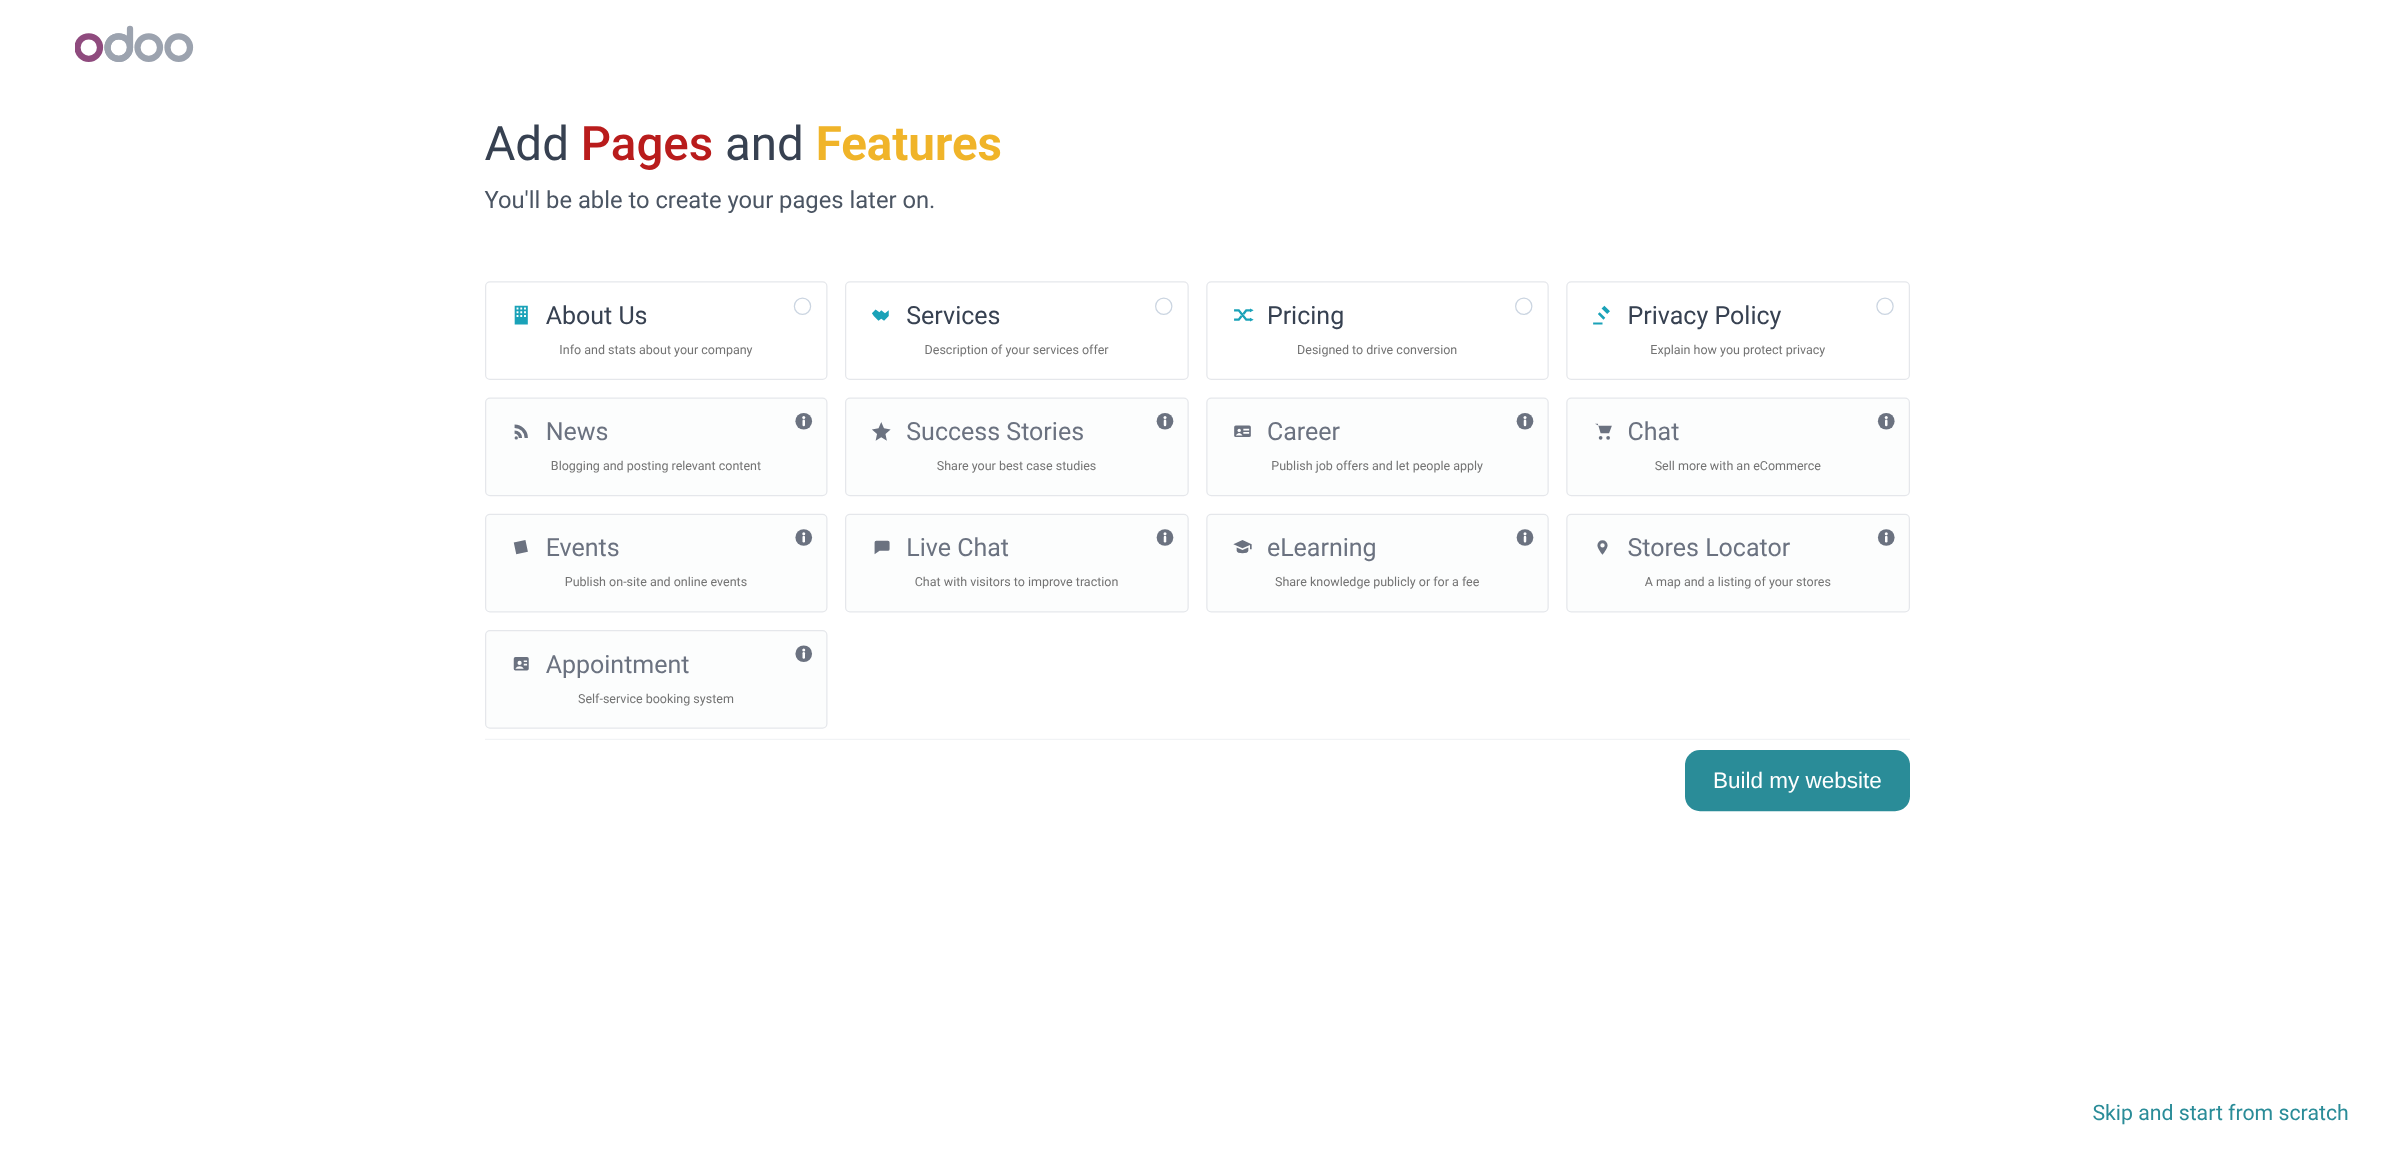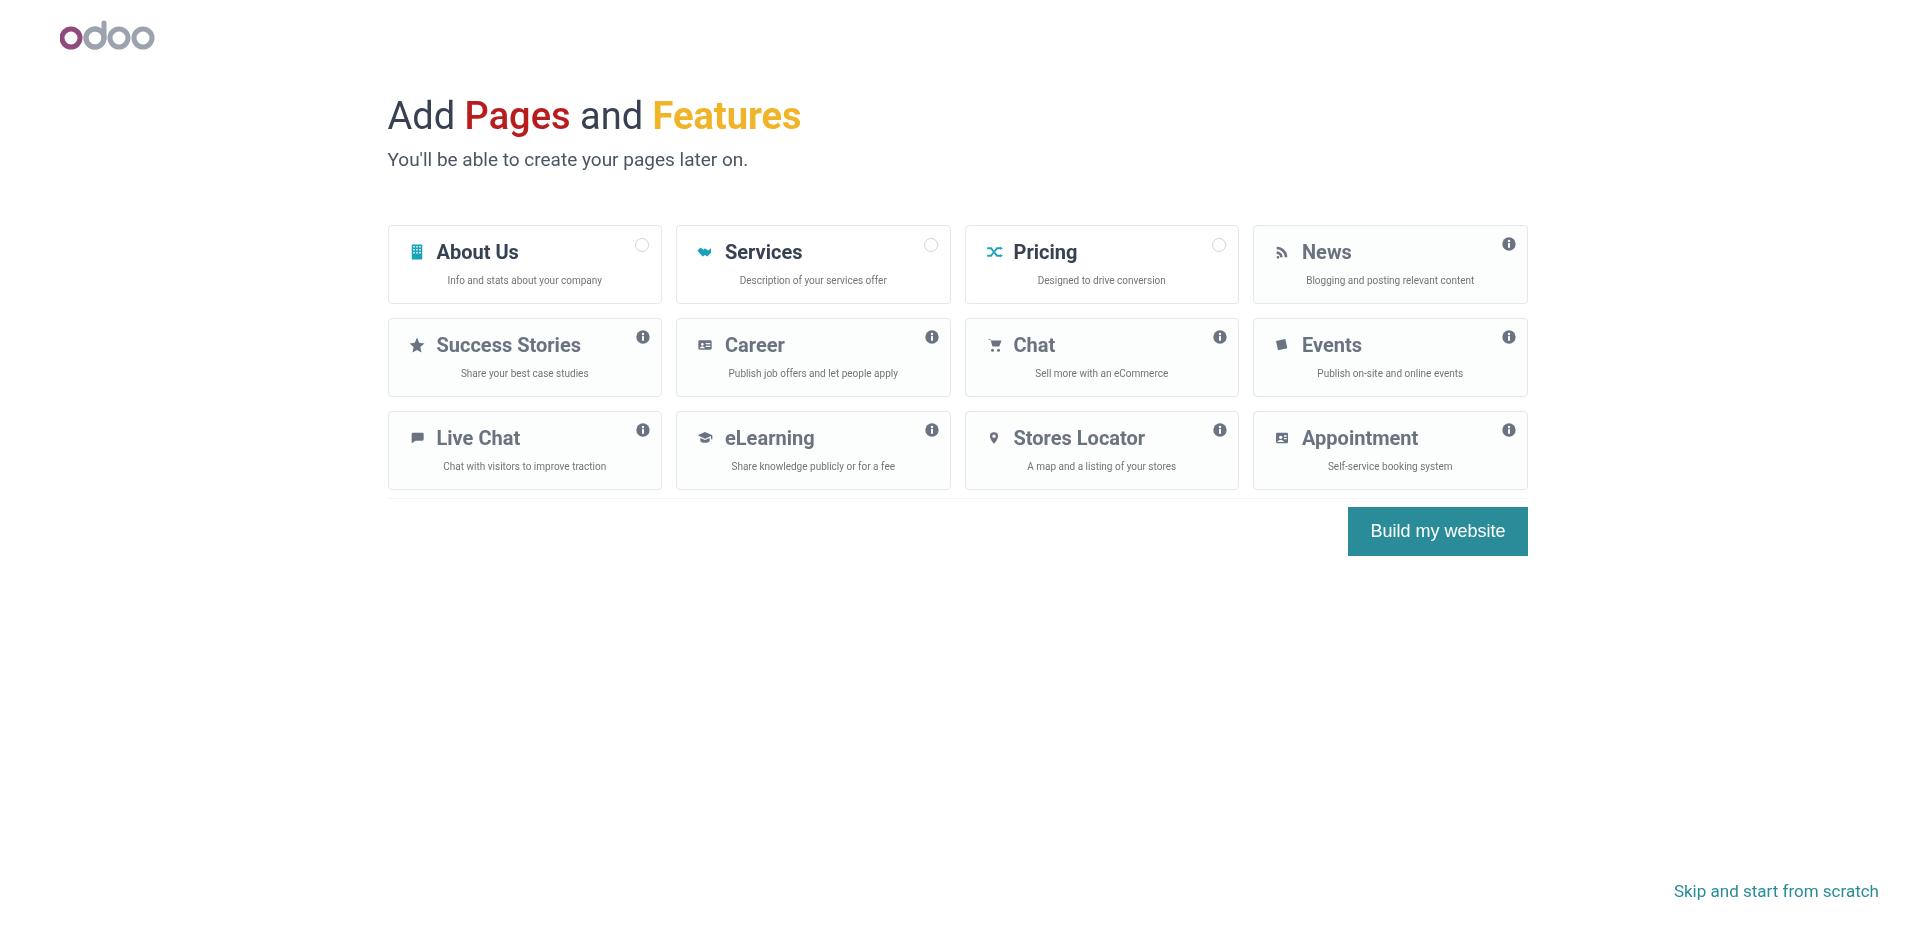--- a/index.html
+++ b/index.html
@@ -48,21 +48,21 @@
   .card.muted {
     background: #fcfdfd;
   }
   .card-title {
     display: flex;
     align-items: center;
     gap: 10px;
     font-size: 20px;
     margin-bottom: 10px;
     color: #374151;
-    font-weight: 700;
+    font-weight: 400;
   }
   .card.muted .card-title { color: #6b7280; }
   .card .icon {
     width: 20px; height: 20px;
     display: inline-flex; align-items:center; justify-content:center;
     flex-shrink: 0;
   }
   .card-desc {
     font-size: 10px;
     color: #737373;
@@ -89,21 +89,21 @@
     margin-top: 8px;
     padding-top: 2px;
     border-top: 1px solid #f1f3f5;
   }
   .build-btn {
     background: #2a8c98;
     color: #fff;
     border: none;
     font-size: 18px;
     padding: 14px 22px;
-    border-radius: 0;
+    border-radius: 12px;
     cursor: pointer;
     margin-top: 6px;
   }
   .skip-link {
     position: fixed;
     right: 36px;
     bottom: 24px;
     color: #2a8c98;
     font-size: 17px;
     cursor: pointer;
@@ -160,20 +160,32 @@
             <svg width="18" height="18" viewBox="0 0 24 24">
               <path fill="none" stroke="#1aa2b8" stroke-width="2.5" d="M3 7h5l8 10h5m0-10h-5l-3 4M3 17h5l3-4"></path>
               <path fill="#1aa2b8" d="M20 5l4 2-4 2zM20 15l4 2-4 2z"></path>
             </svg>
           </span>
           <span>Pricing</span>
         </div>
         <div class="card-desc">Designed to drive conversion</div>
         <span class="badge"></span>
       </div>
+      <div class="card selectable">
+        <div class="card-title">
+          <span class="icon">
+            <svg width="18" height="18" viewBox="0 0 24 24">
+              <path fill="#1aa2b8" d="M14 2l6 6-3 3-6-6zM9 9l6 6-2 2-6-6zM2 20h10v2H2z"></path>
+            </svg>
+          </span>
+          <span>Privacy Policy</span>
+        </div>
+        <div class="card-desc">Explain how you protect privacy</div>
+        <span class="badge"></span>
+      </div>
       <div class="card muted infobadge">
         <div class="card-title">
           <span class="icon">
             <svg width="16" height="16" viewBox="0 0 24 24">
               <path fill="#6b7280" d="M4 4a16 16 0 0116 16h-4A12 12 0 004 8zM4 11a9 9 0 019 9H9a5 5 0 00-5-5zM6 18a2 2 0 110 4 2 2 0 010-4z"></path>
             </svg>
           </span>
           <span>News</span>
         </div>
         <div class="card-desc">Blogging and posting relevant content</div>

